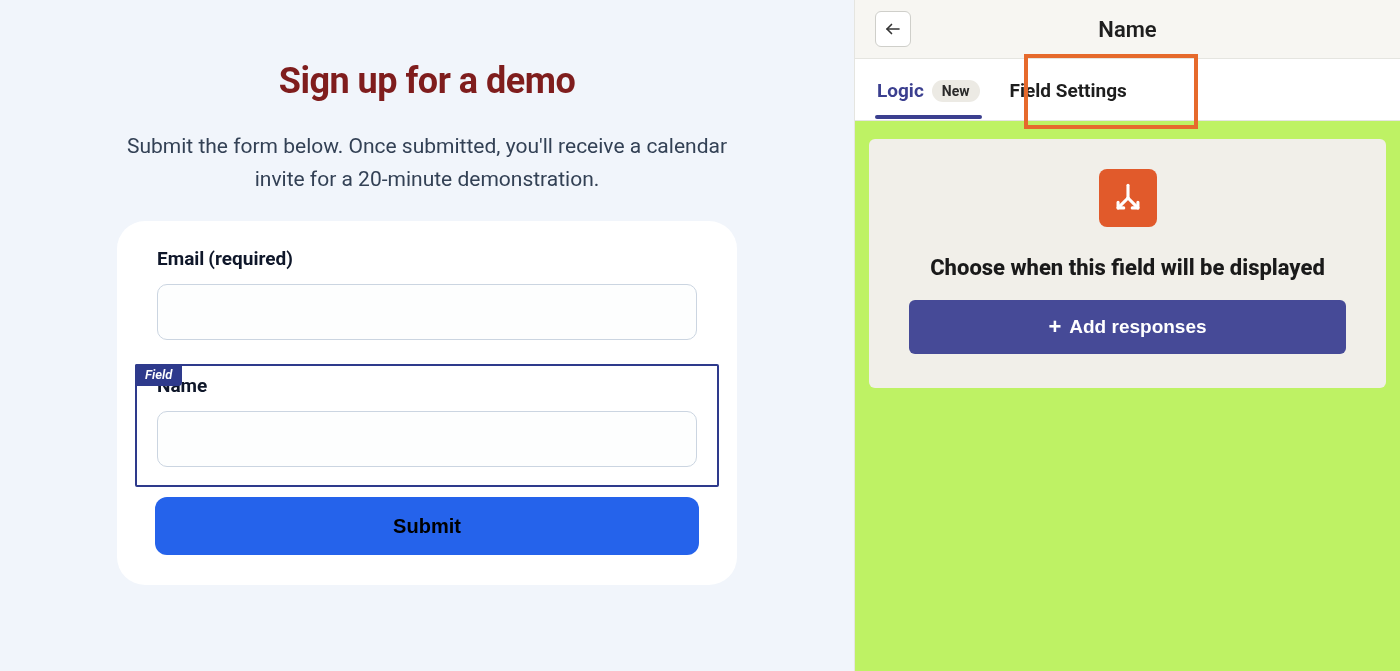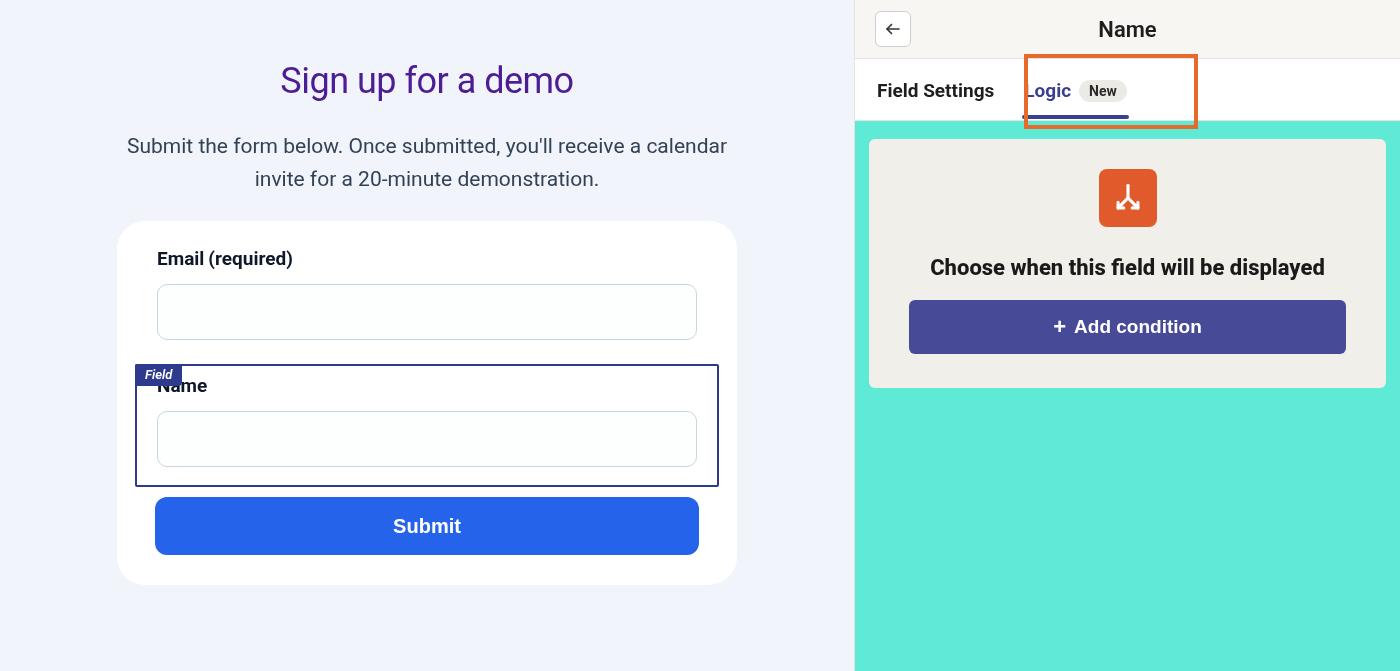--- a/index.html
+++ b/index.html
@@ -23,22 +23,22 @@
       display: flex;
       justify-content: center;
     }
     .preview-inner {
       width: 620px;
       margin-top: 60px;
       text-align: center;
     }
     .form-title {
       font-size: 36px;
-      font-weight: 400;
-      color: #4c1d95;
+      font-weight: 700;
+      color: #7f1d1d;
       letter-spacing: -0.5px;
       text-align: center;
     }
     .form-desc {
       margin-top: 28px;
       font-size: 21px;
       line-height: 1.55;
       color: #334155;
       font-weight: 400;
     }
@@ -90,21 +90,21 @@
       padding: 0 14px;
     }
     .submit-btn {
       display: block;
       width: calc(100% - 40px);
       margin: 10px 20px 0 20px;
       height: 58px;
       border: none;
       border-radius: 12px;
       background: #2563eb;
-      color: #ffffff;
+      color: #000000;
       font-size: 20px;
       font-weight: 700;
       cursor: pointer;
     }
 
     
     .settings-pane {
       width: 546px;
       flex: 0 0 546px;
       border-left: 1px solid #e5e5e0;
@@ -186,21 +186,21 @@
       pointer-events: none;
       top: -5px;
       left: 169px;
       width: 174px;
       height: 75px;
       z-index: 5;
     }
 
     .logic-area {
       padding: 18px 14px;
-      background: #5eead4;
+      background: #bef264;
       flex: 1;
     }
     .logic-card {
       background: #f1efe9;
       border-radius: 6px;
       padding: 30px 40px 34px 40px;
       text-align: center;
     }
     .logic-icon-wrap {
       width: 58px;
@@ -291,39 +291,39 @@
     <button class="back-btn">
       <svg viewBox="0 0 24 24" fill="none" stroke="currentColor" stroke-width="2.2" stroke-linecap="round" stroke-linejoin="round">
         <line x1="20" y1="12" x2="4" y2="12"></line>
         <polyline points="10 18 4 12 10 6"></polyline>
       </svg>
     </button>
     <div class="settings-title">Name</div>
   </div>
 
   <div class="tabs">
-    <div class="tab">Field Settings</div>
     <div class="tab active">
       <span>Logic</span>
       <span class="badge-new">New</span>
     </div>
+    <div class="tab">Field Settings</div>
     <div class="highlight-box"></div>
   </div>
 
   <div class="logic-area">
     <div class="logic-card">
       <div class="logic-icon-wrap">
         <svg viewBox="0 0 24 24">
           <path d="M12 3 v9"></path>
           <path d="M12 12 L5 19"></path>
           <path d="M12 12 L19 19"></path>
           <polyline points="5 15 5 19 9 19"></polyline>
           <polyline points="19 15 19 19 15 19"></polyline>
         </svg>
       </div>
       <div class="logic-heading">Choose when this field will be displayed</div>
       <button class="add-condition-btn">
         <span class="plus">+</span>
-        <span>Add condition</span>
+        <span>Add responses</span>
       </button>
     </div>
   </div>
 </div>
 
 </body></html>

